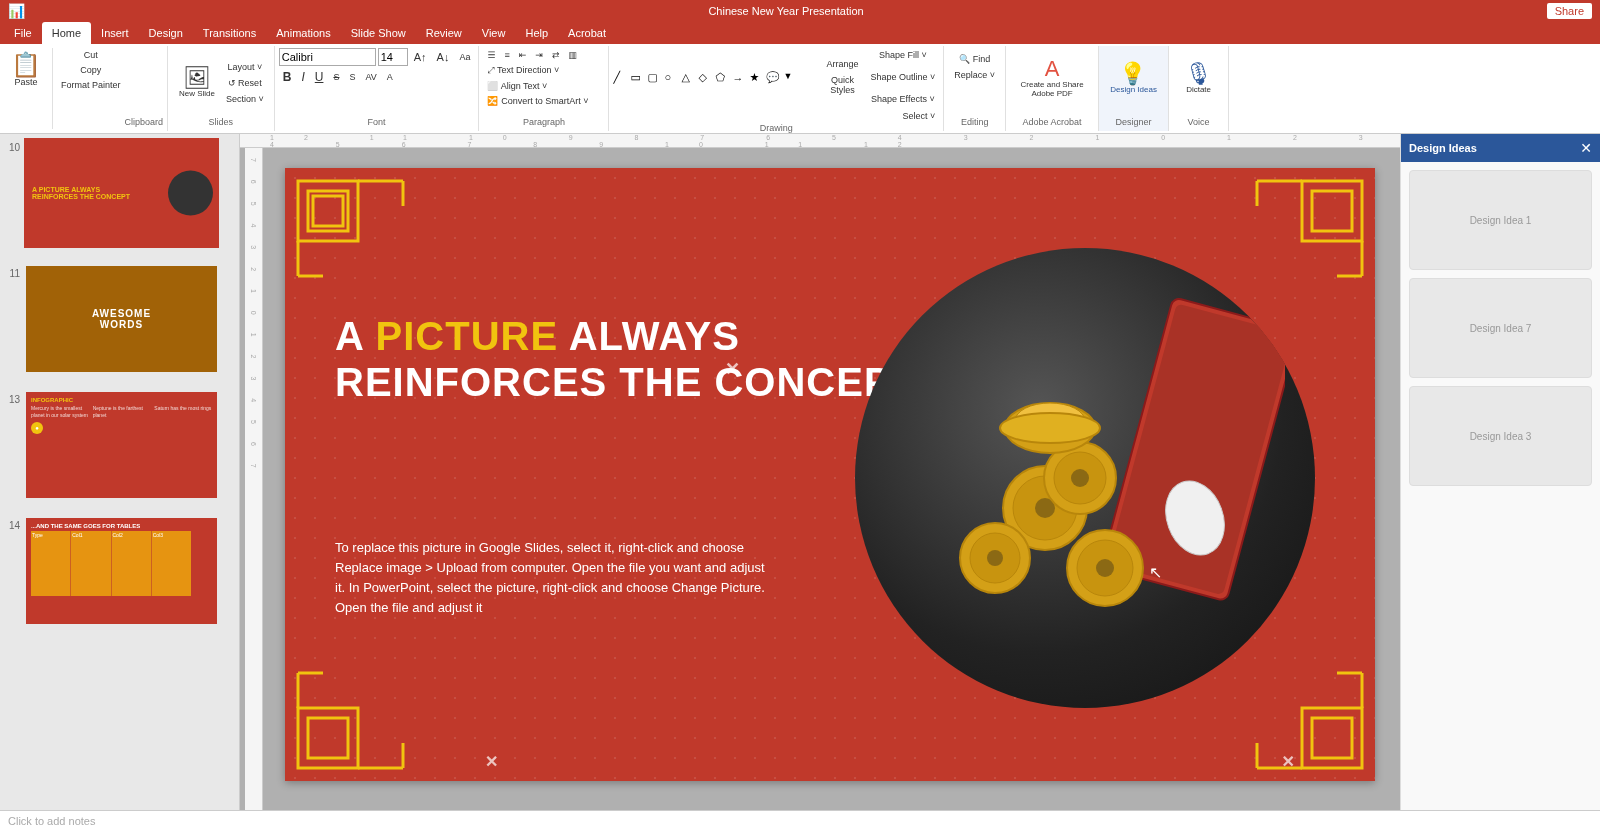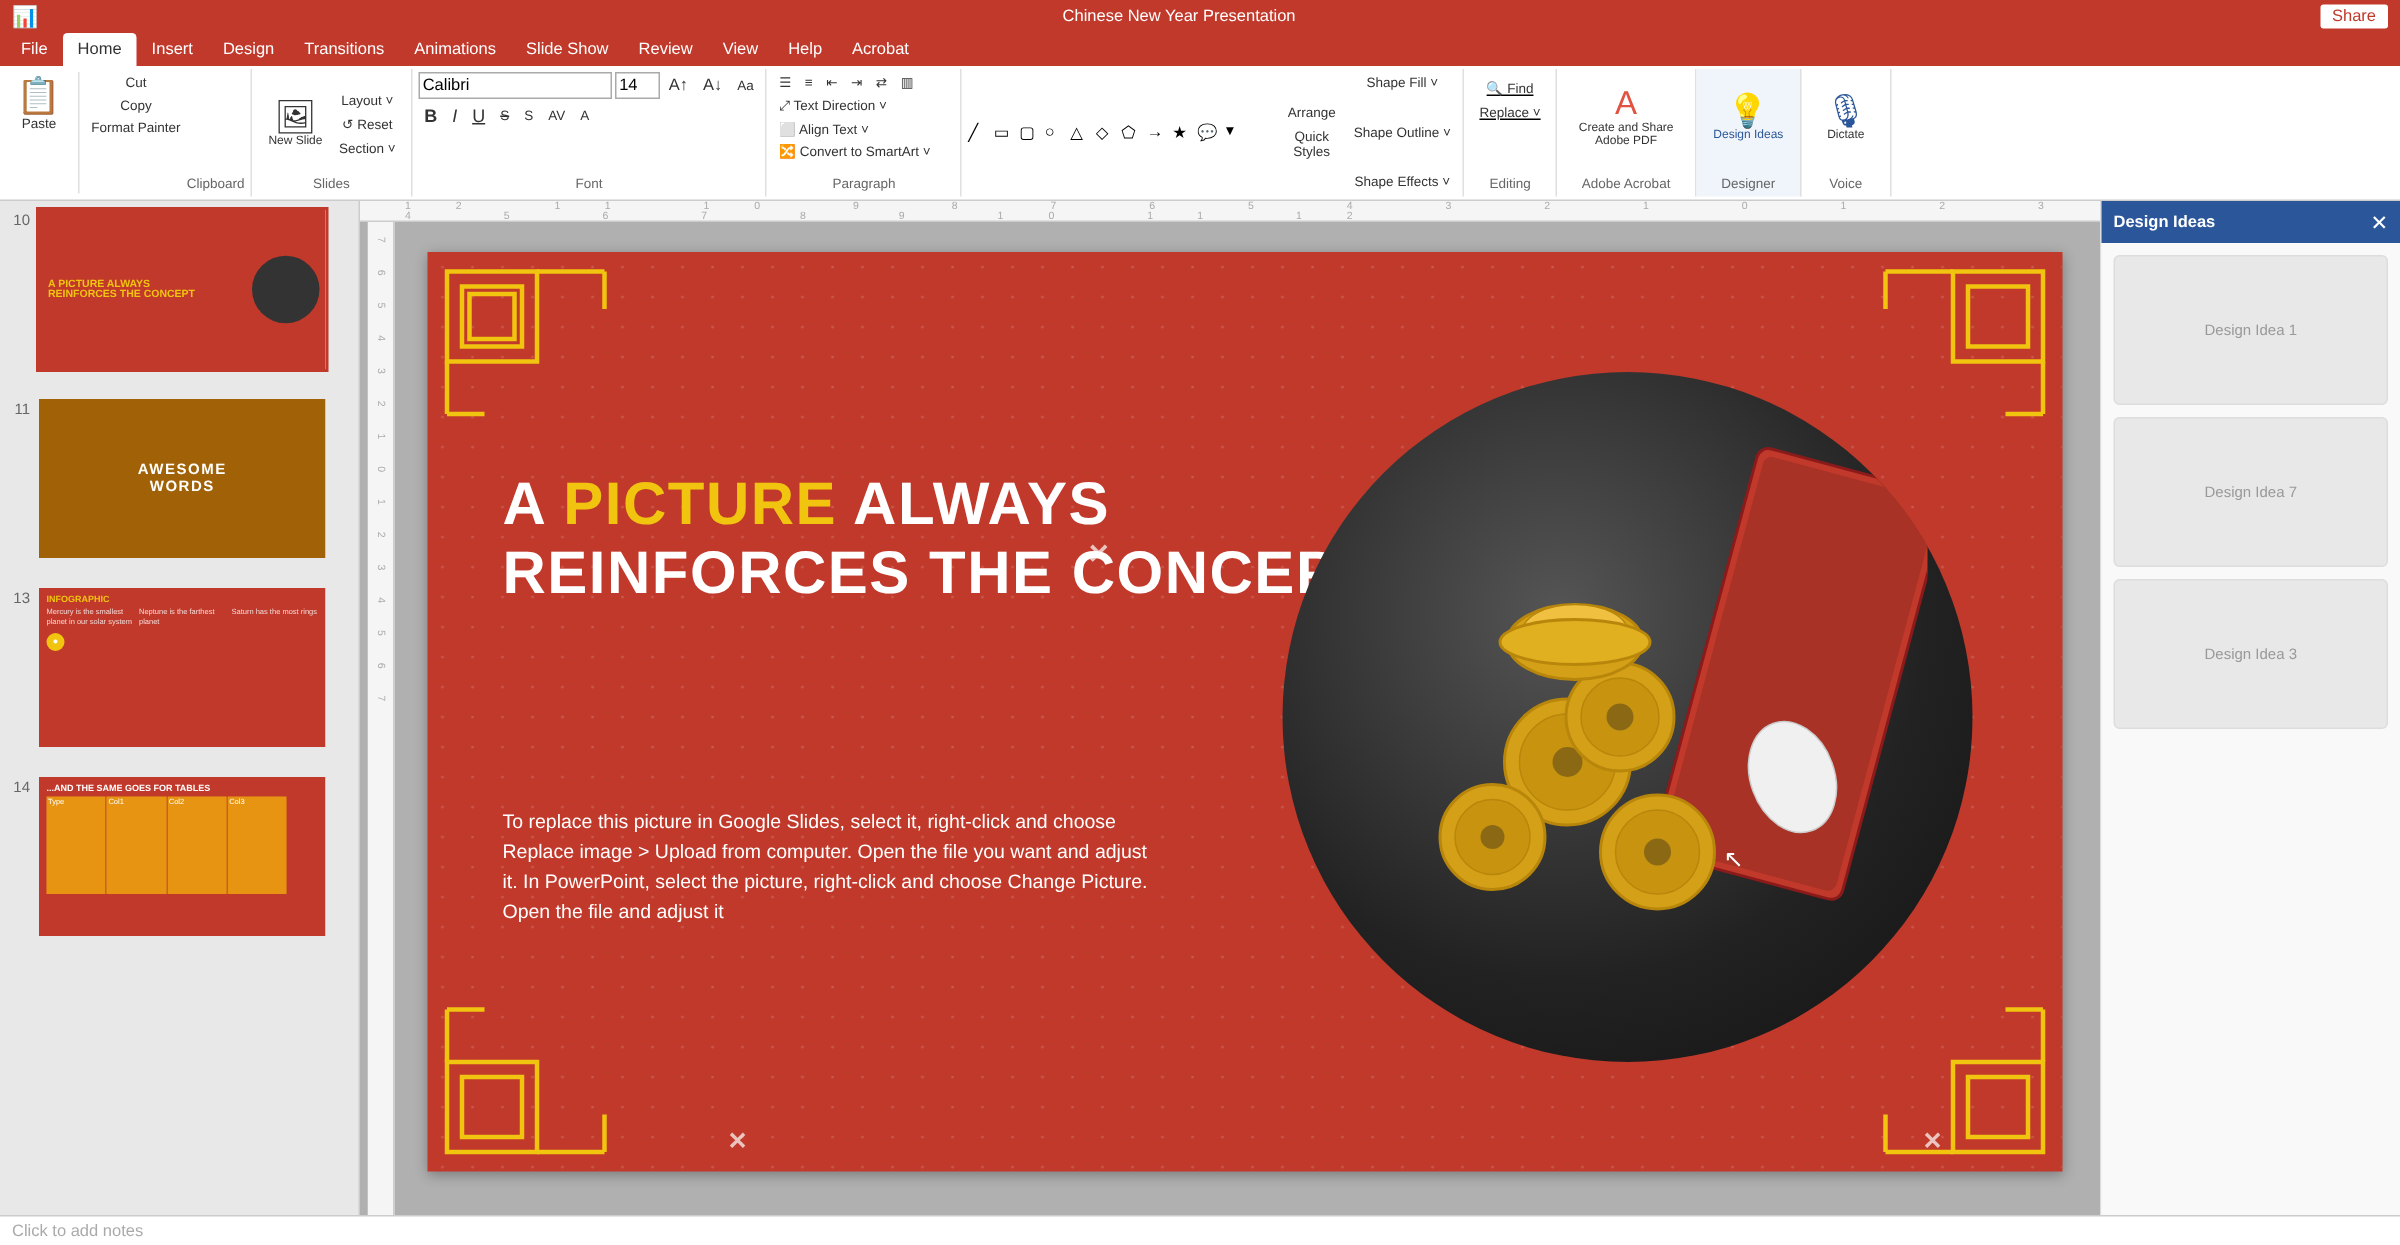--- a/index.html
+++ b/index.html
@@ -389,21 +389,21 @@
         <button class="small-btn">Layout ˅</button>
         <button class="small-btn">↺ Reset</button>
         <button class="small-btn">Section ˅</button>
       </div>
     </div>
     <div class="ribbon-group-label">Slides</div>
   </div>
 
   <div class="ribbon-group" style="min-width:180px;">
     <div class="ribbon-row" style="gap:2px; margin-bottom:2px;">
-      <input type="text" value="Calibri" style="width: 129px; font-size: 11px; height: 18px; border: 1px solid rgb(170, 170, 170); padding: 0px 2px;">
+      <input type="text" value="Calibri" style="width: 97px; font-size: 11px; height: 18px; border: 1px solid rgb(170, 170, 170); padding: 0px 2px;">
       <input type="text" value="14" style="width: 30px; font-size: 11px; height: 18px; border: 1px solid rgb(170, 170, 170); padding: 0px 2px;">
       <button class="small-btn" style="font-size:11px;">A↑</button>
       <button class="small-btn" style="font-size:11px;">A↓</button>
       <button class="small-btn">Aa</button>
     </div>
     <div class="ribbon-row" style="gap:2px;">
       <button class="small-btn" style="font-weight:bold; font-size:12px;">B</button>
       <button class="small-btn" style="font-style:italic; font-size:12px;">I</button>
       <button class="small-btn" style="text-decoration:underline; font-size:12px;">U</button>
       <button class="small-btn" style="text-decoration:line-through;">S</button>
@@ -448,34 +448,34 @@
         <span style="cursor:pointer;">⬠</span>
         <span style="cursor:pointer;">→</span>
         <span style="cursor:pointer;">★</span>
         <span style="cursor:pointer;">💬</span>
         <span style="cursor:pointer; font-size:9px;">▼</span>
       </div>
       <div style="display:flex; flex-direction:column; gap:2px; margin-left:4px;justify-content:space-between;">
         <button class="small-btn">Arrange</button>
         <button class="small-btn">Quick<br>Styles</button>
       </div>
-      <div style="display:flex; flex-direction:column; gap:19px; margin-left:2px;">
+      <div style="display:flex; flex-direction:column; gap:8px; margin-left:2px;">
         <button class="small-btn">Shape Fill ˅</button>
         <button class="small-btn">Shape Outline ˅</button>
         <button class="small-btn">Shape Effects ˅</button>
       </div>
     </div>
     <div class="ribbon-row" style="justify-content:flex-end; gap:2px; margin-top:2px;">
       <button class="small-btn">Select ˅</button>
     </div>
     <div class="ribbon-group-label">Drawing</div>
   </div>
 
   <div class="ribbon-group">
-    <div style="display:flex; flex-direction:column; gap:2px; padding:4px 2px;text-decoration:underline;">
+    <div style="display:flex; flex-direction:column; gap:2px; padding:4px 2px;">
       <button class="small-btn">🔍 Find</button>
       <button class="small-btn">Replace ˅</button>
     </div>
     <div class="ribbon-group-label">Editing</div>
   </div>
 
   <div class="ribbon-group" style="min-width:80px;">
     <button class="ribbon-btn large" style="flex-direction:column; min-height:60px;">
       <span class="icon" style="font-size:22px; color:#e25241;">A</span>
       <span style="font-size:8px; text-align:center; max-width:70px;">Create and Share Adobe PDF</span>

